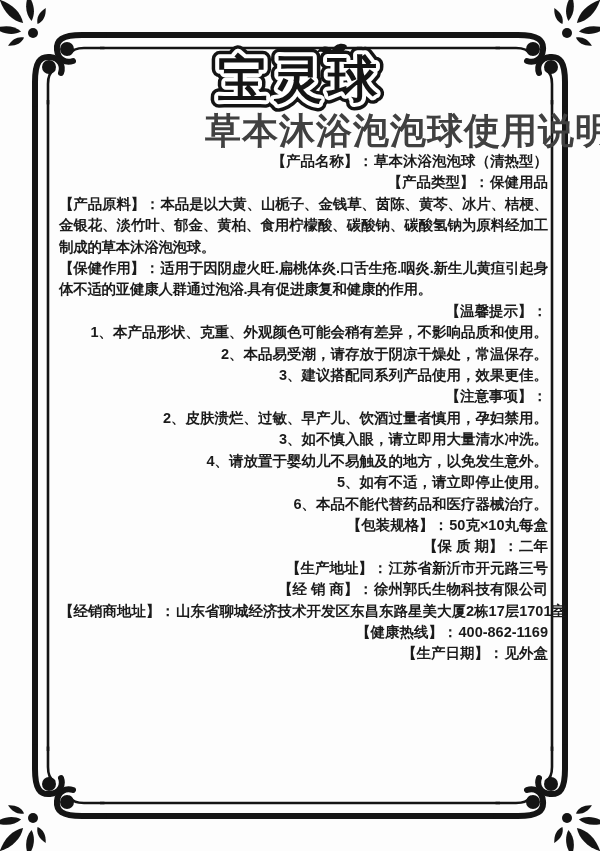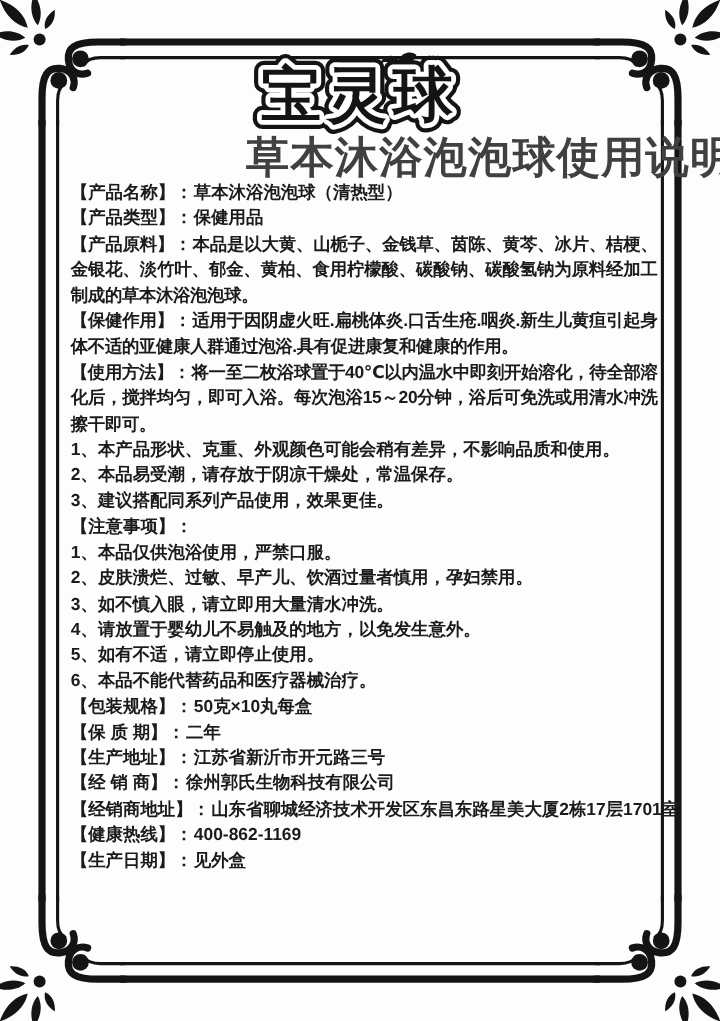--- a/index.html
+++ b/index.html
@@ -22,21 +22,21 @@
     position:absolute;left:12px;top:107px;width:100%;
     text-align:right;
     font-size:36px;font-weight:600;letter-spacing:1px;color:#404040;
     white-space:nowrap;
   }
   .body-block{
     position:absolute;left:59px;right:52px;top:151px;
     font-size:14.5px;line-height:21.4px;font-weight:700;color:#1b1b1b;
   }
   .line{margin:0;}
-  .line.nowrap{white-space:nowrap;}
+  .line.nowrap{white-space:nowrap;text-align:right;}
   .line.wrap{letter-spacing:-0.3px;text-align:justify;}
   .lbl{padding-right:1px;}
 </style>
 </head>
 <body>
 
 <div class="page">
 
   <svg class="border-svg" viewBox="0 0 600 851" xmlns="http://www.w3.org/2000/svg" aria-hidden="true">
     <defs>
@@ -88,26 +88,25 @@
     <text class="logo-text" x="300" y="58" text-anchor="middle" fill="#141414">宝灵球</text>
   </svg>
 
   <div class="title">草本沐浴泡泡球使用说明</div>
 
   <div class="body-block">
     <div class="line nowrap"><span class="lbl">【产品名称】：</span><span>草本沐浴泡泡球（清热型）</span></div>
     <div class="line nowrap"><span class="lbl">【产品类型】：</span><span>保健用品</span></div>
     <div class="line wrap"><span class="lbl">【产品原料】：</span><span>本品是以大黄、山栀子、金钱草、茵陈、黄芩、冰片、桔梗、金银花、淡竹叶、郁金、黄柏、食用柠檬酸、碳酸钠、碳酸氢钠为原料经加工制成的草本沐浴泡泡球。</span></div>
     <div class="line wrap"><span class="lbl">【保健作用】：</span><span>适用于因阴虚火旺.扁桃体炎.口舌生疮.咽炎.新生儿黄疸引起身体不适的亚健康人群通过泡浴.具有促进康复和健康的作用。</span></div>
-    <div class="line wrap"><span class="lbl">【使用方法】：</span><span>将一至二枚浴球置于40℃以内温水中即刻开始溶化，待全部溶化后，搅拌均匀，即可入浴。每次泡浴15～20分钟，浴后可免洗或用清水冲洗擦干即可。</span></div>
+    <div class="line nowrap"><span class="lbl">【温馨提示】：</span><span></span></div>
     <div class="line nowrap"><span>1、本产品形状、克重、外观颜色可能会稍有差异，不影响品质和使用。</span></div>
     <div class="line nowrap"><span>2、本品易受潮，请存放于阴凉干燥处，常温保存。</span></div>
     <div class="line nowrap"><span>3、建议搭配同系列产品使用，效果更佳。</span></div>
     <div class="line nowrap"><span class="lbl">【注意事项】：</span><span></span></div>
-    <div class="line nowrap"><span>1、本品仅供泡浴使用，严禁口服。</span></div>
     <div class="line nowrap"><span>2、皮肤溃烂、过敏、早产儿、饮酒过量者慎用，孕妇禁用。</span></div>
     <div class="line nowrap"><span>3、如不慎入眼，请立即用大量清水冲洗。</span></div>
     <div class="line nowrap"><span>4、请放置于婴幼儿不易触及的地方，以免发生意外。</span></div>
     <div class="line nowrap"><span>5、如有不适，请立即停止使用。</span></div>
     <div class="line nowrap"><span>6、本品不能代替药品和医疗器械治疗。</span></div>
     <div class="line nowrap"><span class="lbl">【包装规格】：</span><span>50克×10丸每盒</span></div>
     <div class="line nowrap"><span class="lbl">【保 质 期】：</span><span>二年</span></div>
     <div class="line nowrap"><span class="lbl">【生产地址】：</span><span>江苏省新沂市开元路三号</span></div>
     <div class="line nowrap"><span class="lbl">【经 销 商】：</span><span>徐州郭氏生物科技有限公司</span></div>
     <div class="line nowrap"><span class="lbl">【经销商地址】：</span><span>山东省聊城经济技术开发区东昌东路星美大厦2栋17层1701室</span></div>

